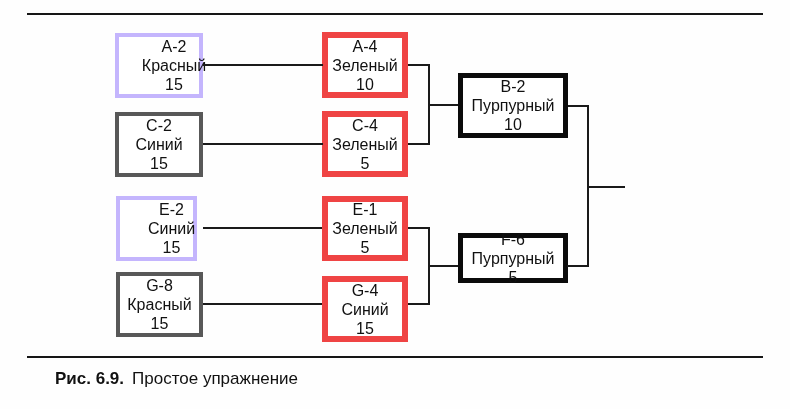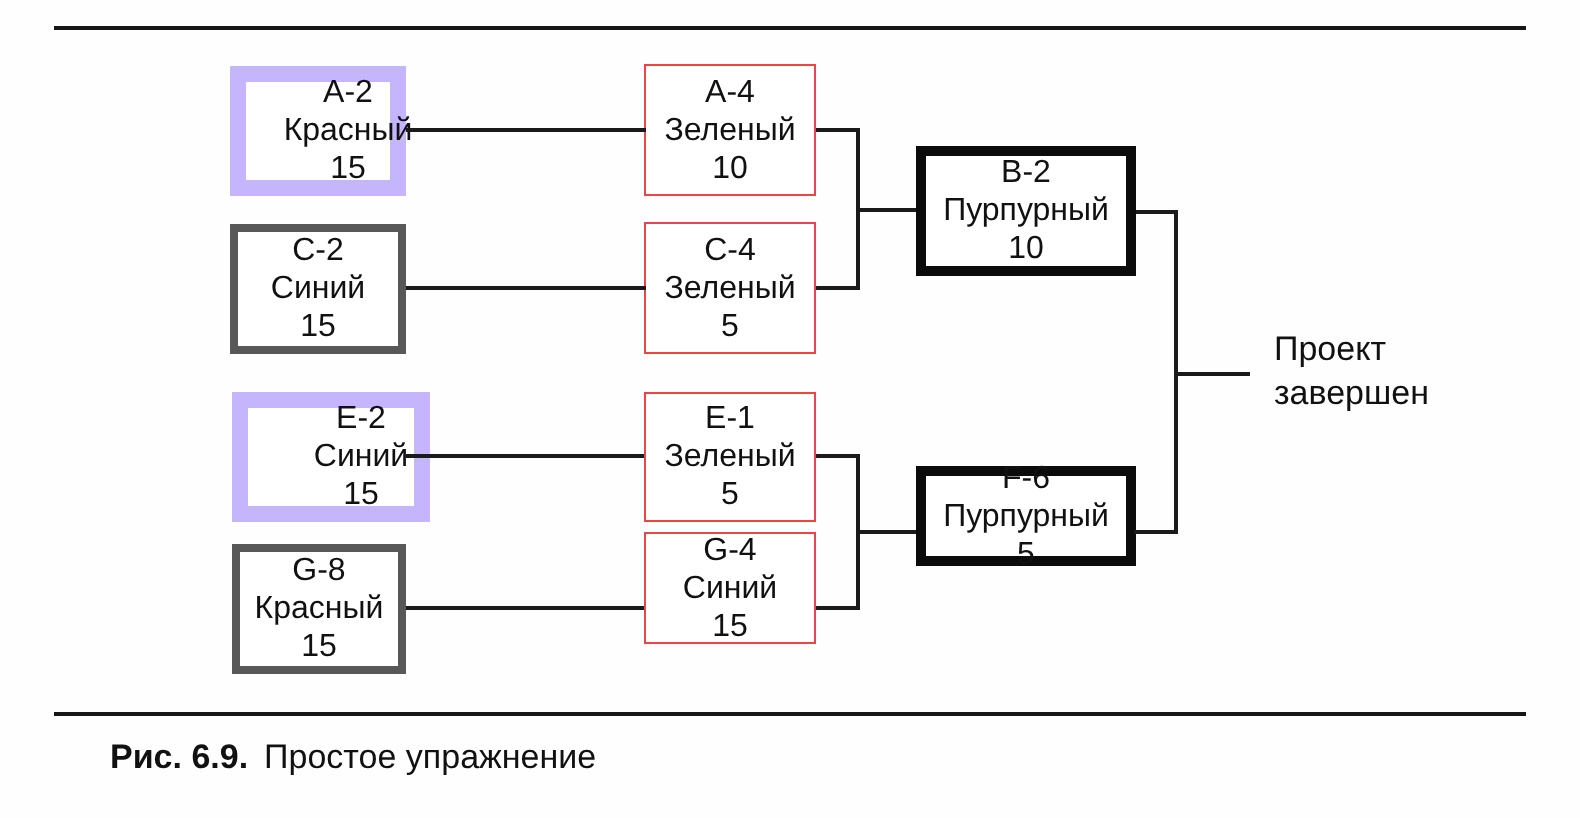--- a/index.html
+++ b/index.html
@@ -10,22 +10,22 @@
   }
   .rule{position:absolute;left:27px;width:736px;height:2px;background:#161616;}
   .rule.top{top:13px;}
   .rule.bottom{top:356px;}
 
   .node{
     position:absolute;box-sizing:border-box;background:#ffffff;
     display:flex;flex-direction:column;align-items:center;justify-content:center;
     text-align:center;font-size:16px;line-height:19px;white-space:nowrap;
   }
-  .b-light {border:8px solid #c4b5fd;padding-left:30px;}
-  .b-medium{border:1px solid #ef4444;}
+  .b-light {border:4px solid #c4b5fd;padding-left:30px;}
+  .b-medium{border:6px solid #ef4444;}
   .b-dark  {border:4px solid #585858;}
   .b-black {border:5px solid #0b0b0b;}
 
   .edge{position:absolute;background:#1a1a1a;}
 
   .final-label{
     position:absolute;left:637px;top:164px;font-size:17px;line-height:22px;
   }
   .caption{
     position:absolute;left:27px;top:369px;font-size:17px;line-height:20px;
@@ -43,21 +43,21 @@
   <div class="node b-light" style="left:115px;top:33px;width:88px;height:65px">
     <span>A-2</span>
     <span>Красный</span>
     <span>15</span>
   </div>
   <div class="node b-dark" style="left:115px;top:112px;width:88px;height:65px">
     <span>C-2</span>
     <span>Синий</span>
     <span>15</span>
   </div>
-  <div class="node b-light" style="left:116px;top:196px;width:99px;height:65px">
+  <div class="node b-light" style="left:116px;top:196px;width:81px;height:65px">
     <span>E-2</span>
     <span>Синий</span>
     <span>15</span>
   </div>
   <div class="node b-dark" style="left:116px;top:272px;width:87px;height:65px">
     <span>G-8</span>
     <span>Красный</span>
     <span>15</span>
   </div>
 
@@ -69,21 +69,21 @@
   <div class="node b-medium" style="left:322px;top:111px;width:86px;height:66px">
     <span>C-4</span>
     <span>Зеленый</span>
     <span>5</span>
   </div>
   <div class="node b-medium" style="left:322px;top:196px;width:86px;height:65px">
     <span>E-1</span>
     <span>Зеленый</span>
     <span>5</span>
   </div>
-  <div class="node b-medium" style="left:322px;top:266px;width:86px;height:56px">
+  <div class="node b-medium" style="left:322px;top:276px;width:86px;height:66px">
     <span>G-4</span>
     <span>Синий</span>
     <span>15</span>
   </div>
 
   <div class="node b-black" style="left:458px;top:73px;width:110px;height:65px">
     <span>B-2</span>
     <span>Пурпурный</span>
     <span>10</span>
   </div>
@@ -106,24 +106,20 @@
   <div class="edge" style="left:408px;top:227px;width:22px;height:2px"></div>
   <div class="edge" style="left:408px;top:303px;width:22px;height:2px"></div>
   <div class="edge" style="left:428px;top:227px;width:2px;height:78px"></div>
   <div class="edge" style="left:430px;top:265px;width:28px;height:2px"></div>
 
   <div class="edge" style="left:568px;top:105px;width:21px;height:2px"></div>
   <div class="edge" style="left:567px;top:265px;width:22px;height:2px"></div>
   <div class="edge" style="left:587px;top:105px;width:2px;height:162px"></div>
   <div class="edge" style="left:589px;top:186px;width:36px;height:2px"></div>
 
-  <div class="final-label">
-    <div>Проект</div>
-    <div>завершен</div>
-  </div>
 
   <div class="rule bottom"></div>
 
   <div class="caption">
     <span class="cap-bold">Рис. 6.9.</span><span class="cap-text">Простое упражнение</span>
   </div>
 
 </div>
 
 </body></html>

